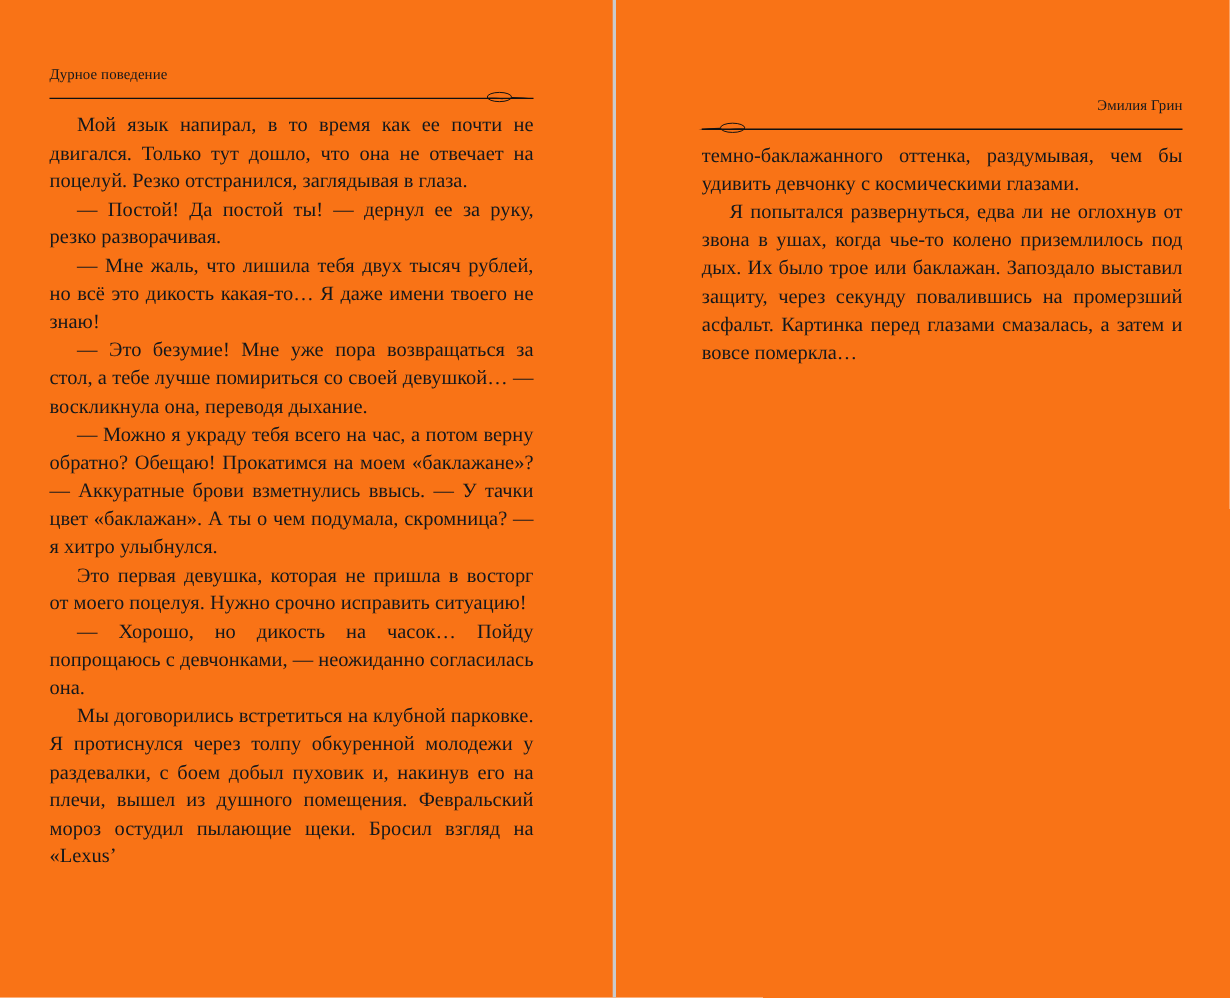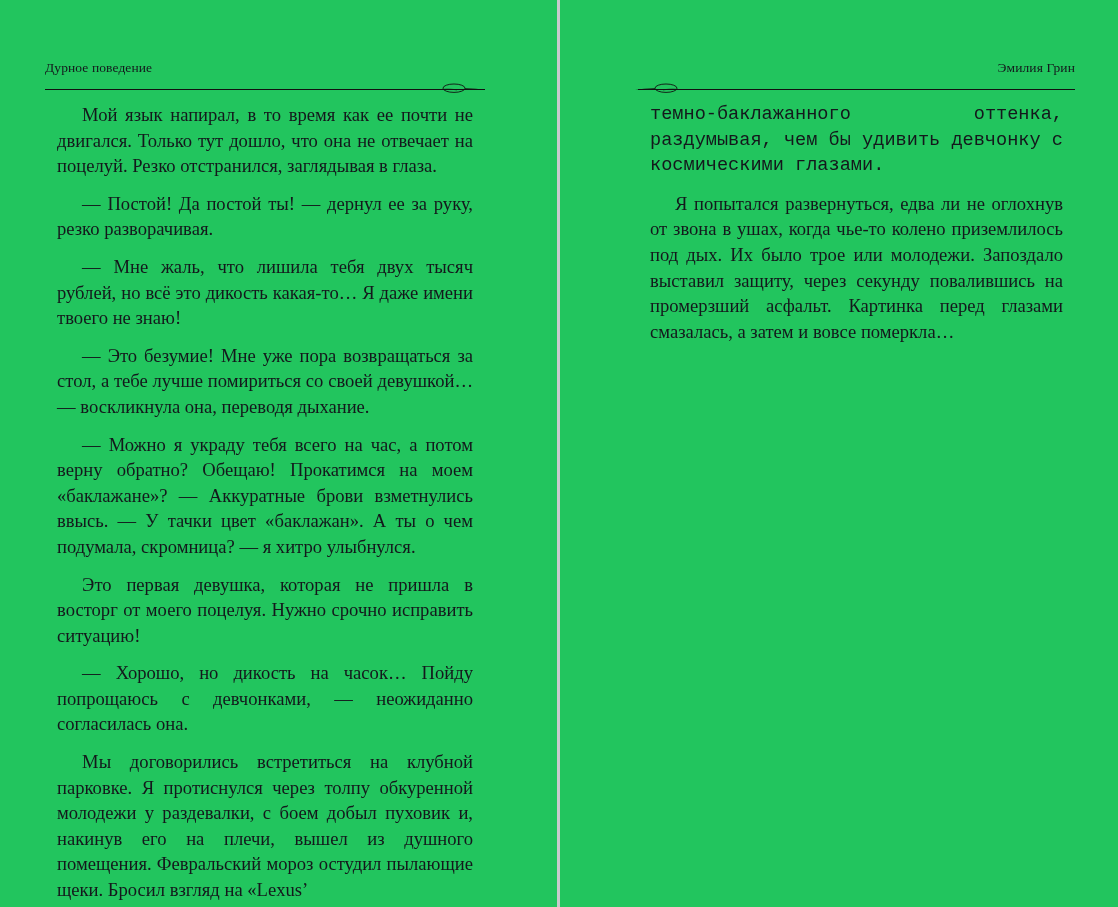--- a/index.html
+++ b/index.html
@@ -10,21 +10,21 @@
   }
   body {
     font-family: "Liberation Serif", "DejaVu Serif", serif;
     color: #14181c;
   }
 
   .spread {
     position: relative;
     width: 1118px;
     height: 907px;
-    background: #22c55e;
+    background: #f97316;
     overflow: hidden;
   }
 
   
   .gutter {
     position: absolute;
     top: 0;
     bottom: 0;
     left: 557px;
     width: 3px;
@@ -39,21 +39,21 @@
     box-sizing: border-box;
   }
   .page-left {
     left: 0;
     width: 557px;
     padding: 60px 72px 0 45px;
   }
   .page-right {
     left: 560px;
     width: 558px;
-    padding: 60px 43px 0 78px;
+    padding: 88px 43px 0 78px;
   }
 
   
   .running-head {
     position: relative;
     height: 30px;
   }
   .rh-text {
     font-size: 13.5px;
     letter-spacing: 0.1px;
@@ -77,31 +77,31 @@
     width: 100%;
     height: 12px;
     overflow: visible;
   }
 
   
   .column {
     margin-top: 11px;
   }
   .column p {
-    margin: 12px;
+    margin: 0;
     font-size: 18.6px;
     line-height: 25.6px;
     text-align: justify;
     text-justify: inter-word;
     text-indent: 1.35em;
     hyphens: manual;
     -webkit-hyphens: manual;
     color: #14181c;
   }
-  .column p.no-indent { text-indent: 0; font-family: Liberation Mono, monospace; }
+  .column p.no-indent { text-indent: 0; }
   .column p em { font-style: italic; }
 
   
   .column p { text-align-last: left; }
 
   
   .folio {
     position: absolute;
     left: 45px;
     right: 72px;
@@ -155,17 +155,17 @@
           <line x1="0" y1="8.5" x2="437" y2="8.5" stroke="#111111" stroke-width="1.2" vector-effect="non-scaling-stroke"></line>
           <ellipse cx="28" cy="7.2" rx="11" ry="4.2" fill="none" stroke="#111111" stroke-width="0.9" vector-effect="non-scaling-stroke"></ellipse>
           <path d="M 17 7.2 C 9 7.2 3 8.2 -3 8.6 C 3 9.0 9 9.2 17 8.8 Z" fill="#111111"></path>
           <path d="M 39 8.4 C 33 8.0 29 8.4 25 8.8" fill="none" stroke="#111111" stroke-width="0.9" vector-effect="non-scaling-stroke"></path>
         </svg>
       </div>
     </div>
 
     <div class="column">
       <p class="no-indent">темно-баклажанного оттенка, раздумывая, чем бы удивить девчонку с космическими глазами.</p>
-      <p>Я попытался развернуться, едва ли не оглохнув от звона в ушах, когда чье-то колено приземлилось под дых. Их было трое или молодежи. Запоздало выставил защиту, через секунду повалившись на промерзший асфальт. Картинка перед глазами смазалась, а затем и вовсе померкла…</p>
+      <p>Я попытался развернуться, едва ли не оглохнув от звона в ушах, когда чье-то колено приземлилось под дых. Их было трое или баклажан. Запоздало выставил защиту, через секунду повалившись на промерзший асфальт. Картинка перед глазами смазалась, а затем и вовсе померкла…</p>
     </div>
   </div>
 
 </div>
 
 </body></html>

